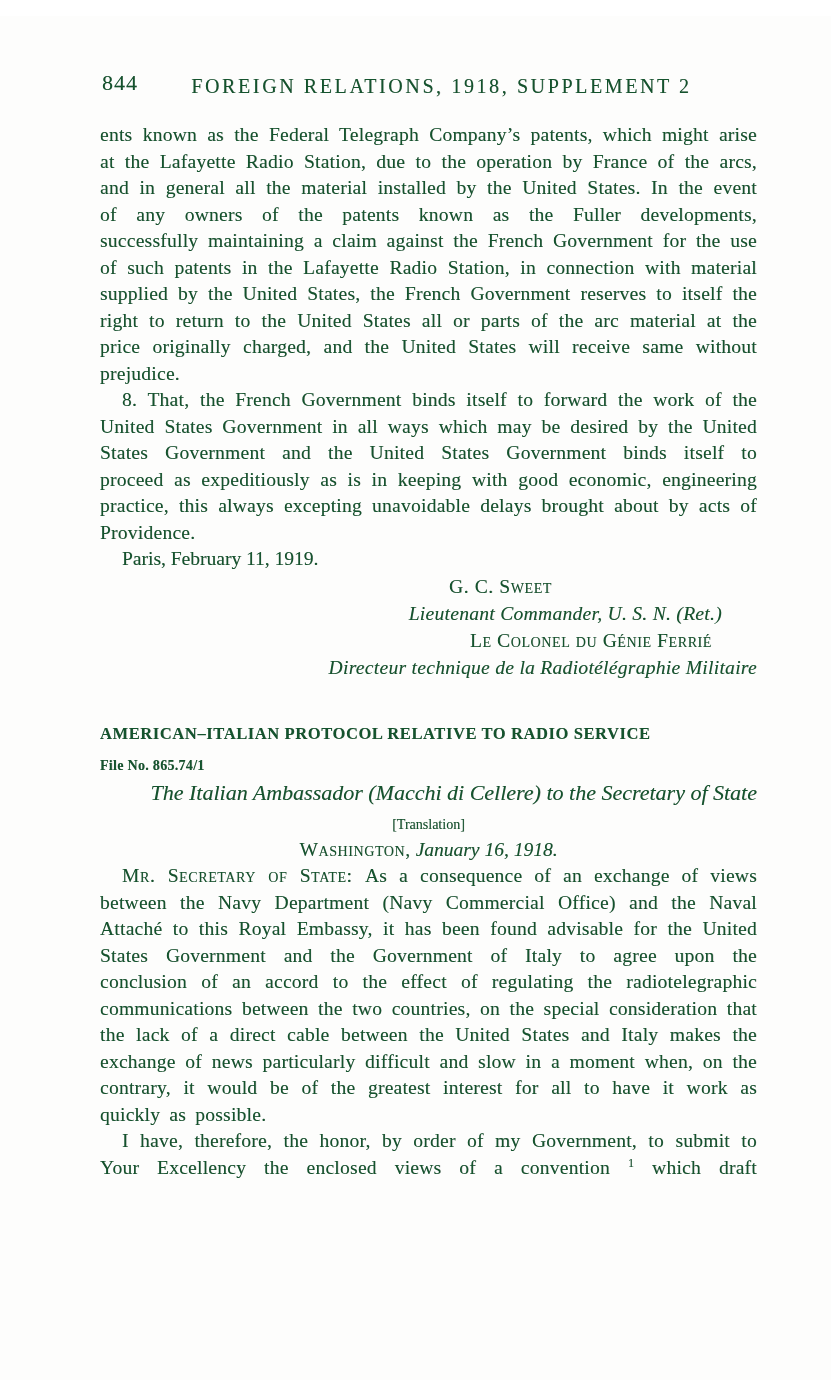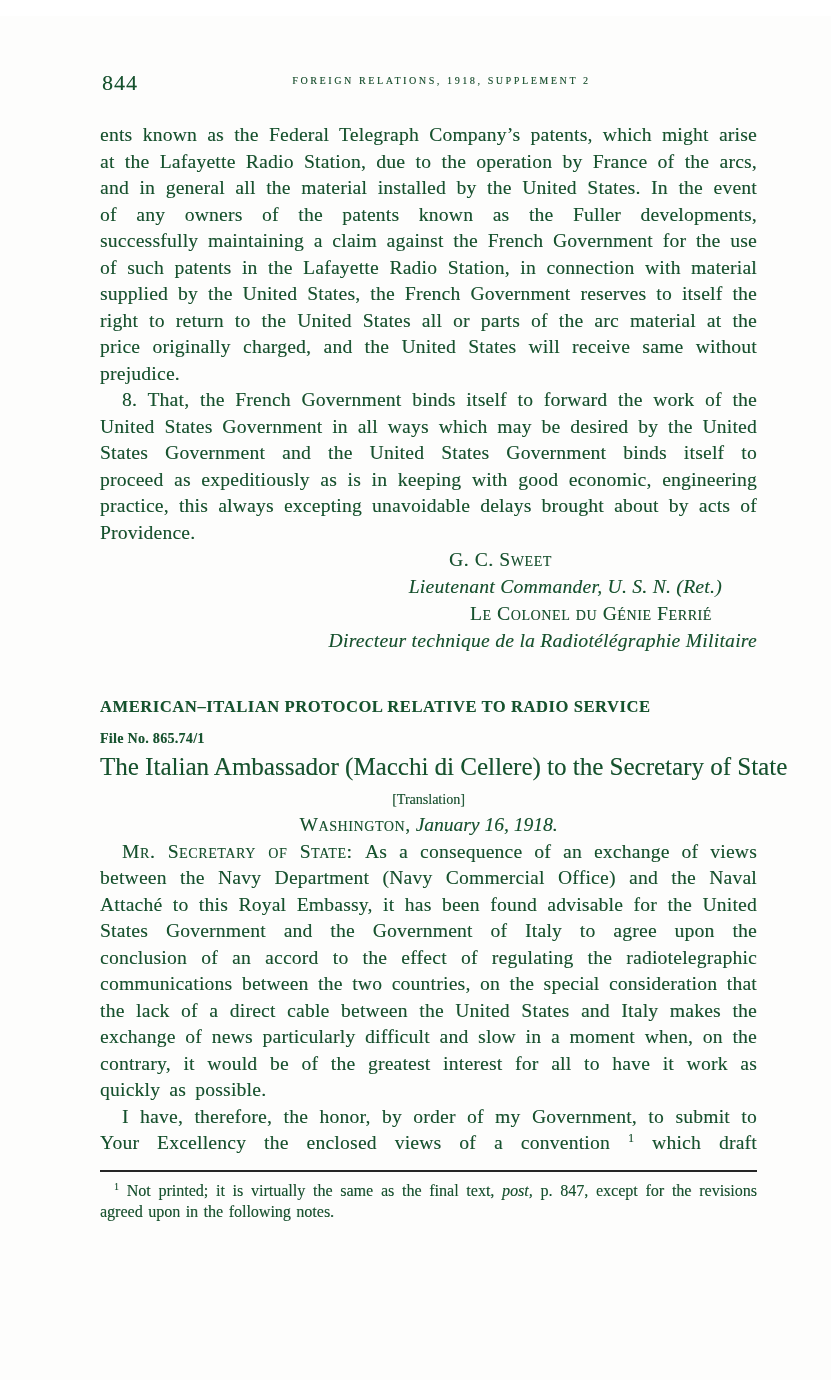--- a/index.html
+++ b/index.html
@@ -32,21 +32,21 @@
     left: 2px;
     top: 0;
     font-size: 22px;
     letter-spacing: 1px;
   }
   .running-title {
     display: block;
     text-align: center;
     padding-left: 26px;
     padding-top: 5px;
-    font-size: 10px;
+    font-size: 20px;
     letter-spacing: 2.6px;
     white-space: nowrap;
     font-family: Liberation Serif, serif;
   }
 
   
   .body-para {
     margin: 0;
     font-size: 19.5px;
     line-height: 26.5px;
@@ -89,22 +89,23 @@
     white-space: nowrap;
   }
   .file-no {
     margin-top: 14px;
     font-size: 14px;
     font-weight: 700;
     letter-spacing: 0.3px;
   }
   .doc-subheading {
     margin-top: 6px;
-    font-size: 25px;
-    text-align: center;
+    font-size: 22px;
+    font-style: italic;
+    text-align: right;
     white-space: nowrap;
   }
   .translation-tag {
     margin-top: 11px;
     font-size: 14px;
     text-align: center;
   }
   .place-date {
     margin-top: 4px;
     font-size: 19.5px;
@@ -157,20 +158,21 @@
     <span class="page-number">844</span>
     <span class="running-title">FOREIGN RELATIONS, 1918, SUPPLEMENT 2</span>
   </div>
 
   <main>
 
     <p class="body-para">ents known as the Federal Telegraph Company’s patents, which might arise at the Lafayette Radio Station, due to the operation by France of the arcs, and in general all the material installed by the United States. In the event of any owners of the patents known as the Fuller developments, successfully maintaining a claim against the French Government for the use of such patents in the Lafayette Radio Station, in connection with material supplied by the United States, the French Government reserves to itself the right to return to the United States all or parts of the arc material at the price originally charged, and the United States will receive same without prejudice.</p>
 
     <p class="body-para indent">8. That, the French Government binds itself to forward the work of the United States Government in all ways which may be desired by the United States Government and the United States Government binds itself to proceed as expeditiously as is in keeping with good economic, engineering practice, this always excepting unavoidable delays brought about by acts of Providence.</p>
 
+    <p class="dateline">Paris, February 11, 1919.</p>
 
     <div class="signature-block">
       <div class="sig-line sc sig-1">G. C. Sweet</div>
       <div class="sig-line italic sig-2">Lieutenant Commander, U. S. N. (Ret.)</div>
       <div class="sig-line sc sig-3">Le Colonel du Génie Ferrié</div>
       <div class="sig-line italic sig-4">Directeur technique de la Radiotélégraphie Militaire</div>
     </div>
 
     <h2 class="section-heading">AMERICAN–ITALIAN PROTOCOL RELATIVE TO RADIO SERVICE</h2>
 
@@ -181,20 +183,16 @@
     <div class="translation-tag">[Translation]</div>
 
     <div class="place-date"><span class="sc">Washington,</span><span class="italic"> January 16, 1918.</span></div>
 
     <p class="body-para indent"><span class="sc">Mr. Secretary of State: </span><span>As a consequence of an exchange of views between the Navy Department (Navy Commercial Office) and the Naval Attaché to this Royal Embassy, it has been found advisable for the United States Government and the Government of Italy to agree upon the conclusion of an accord to the effect of regulating the radiotelegraphic communications between the two countries, on the special consideration that the lack of a direct cable between the United States and Italy makes the exchange of news particularly difficult and slow in a moment when, on the contrary, it would be of the greatest interest for all to have it work as quickly as possible.</span></p>
 
     <p class="body-para indent justify-last"><span>I have, therefore, the honor, by order of my Government, to submit to Your Excellency the enclosed views of a convention </span><sup class="fn-ref">1</sup><span> which draft</span></p>
 
   </main>
 
-  <footer>
-    <div class="footnote-rule"></div>
-    <p class="footnote"><sup class="fn-ref">1</sup><span> Not printed; it is virtually the same as the final text, </span><i>post,</i><span> p. 847, except for the revisions agreed upon in the following notes.</span></p>
-  </footer>
 
   <div class="scan-smudge"></div>
 
 </div>
 
 </body></html>

